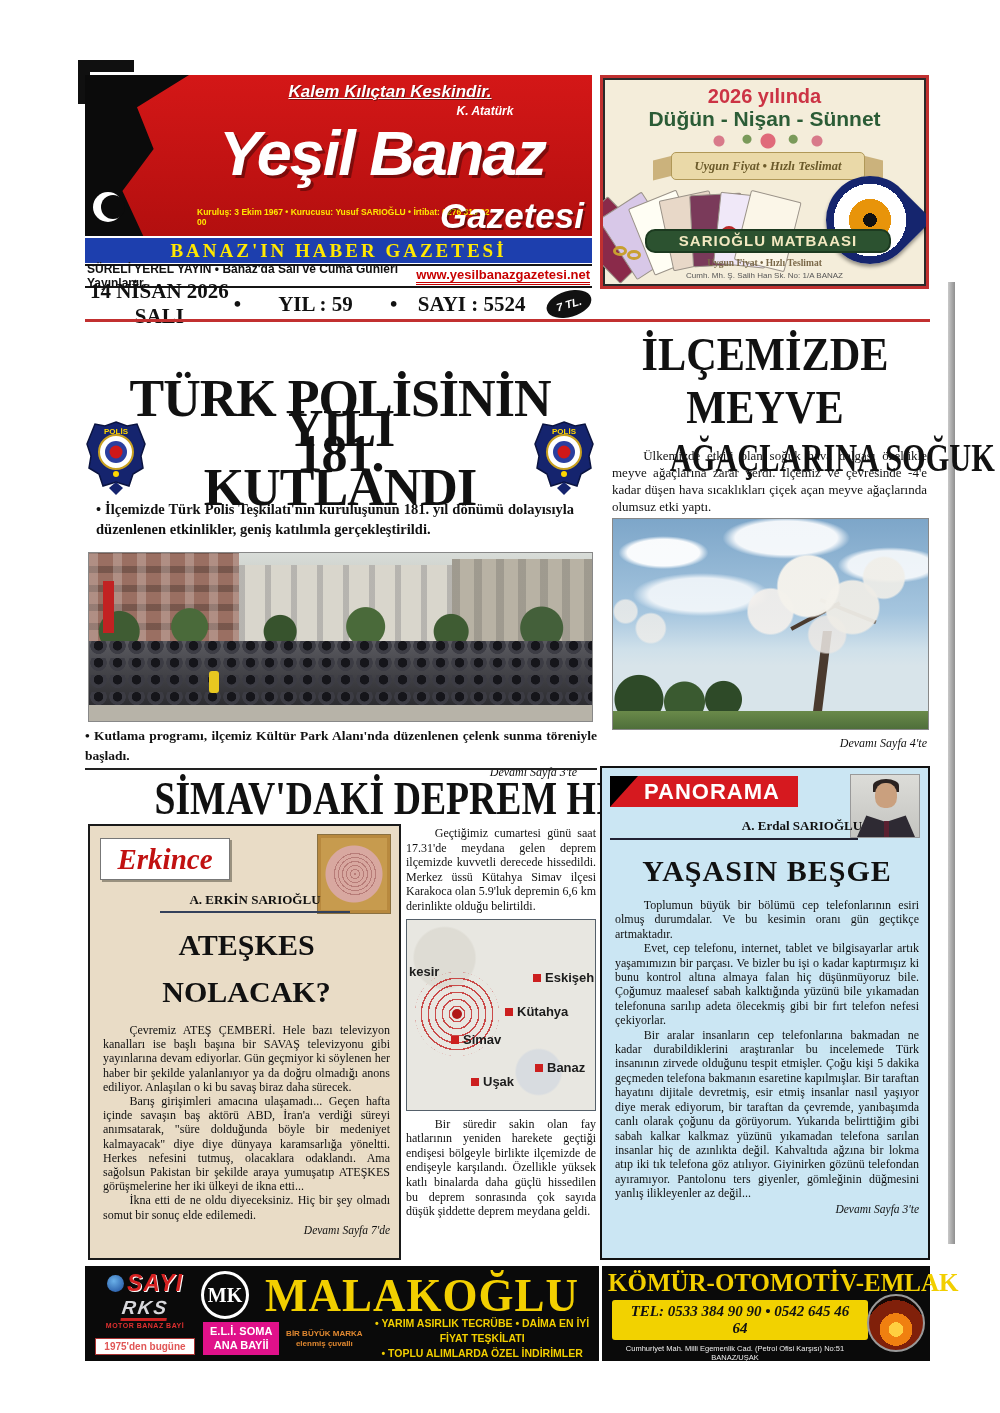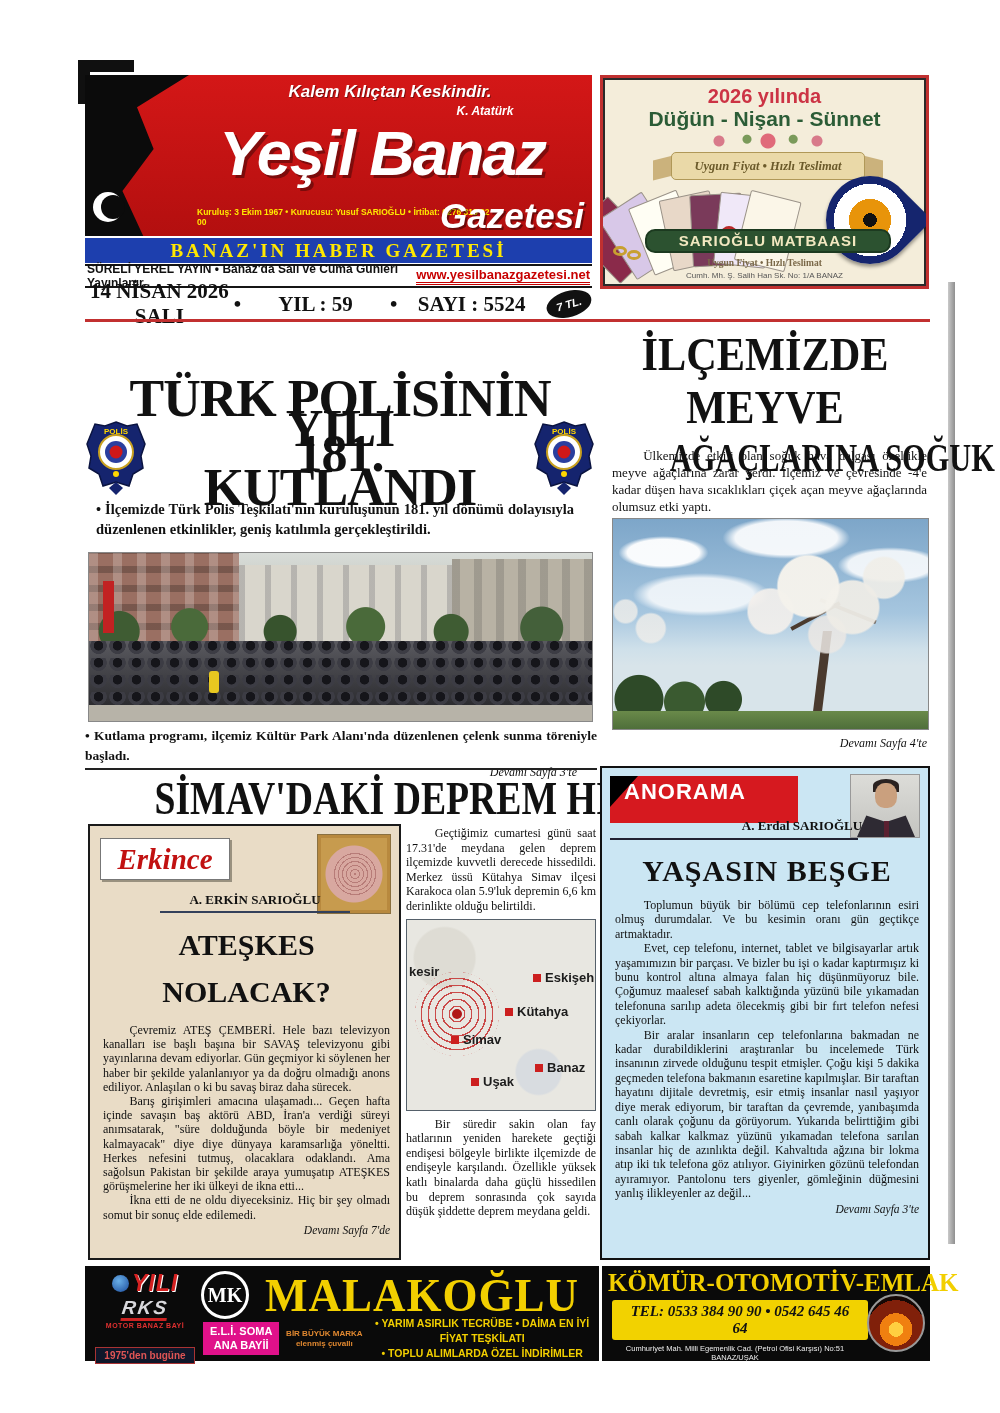--- a/index.html
+++ b/index.html
@@ -15,21 +15,21 @@
                  background:linear-gradient(to right,#c9c9c9,#8f8f8f); }
 
   
   .masthead { left:85px; top:75px; width:507px; height:161px;
               background:linear-gradient(#d41717,#b30f0f); overflow:hidden; }
   .silhouette { left:0; top:0; width:104px; height:100%; background:#0b0b0b;
                 clip-path:polygon(0 0,100% 0,50% 20%,66% 46%,36% 72%,56% 100%,0 100%); }
   .crescent-outer { left:8px; bottom:14px; width:30px; height:30px; border-radius:50%; background:#fff; }
   .crescent-inner { left:16px; bottom:17px; width:24px; height:24px; border-radius:50%; background:#0b0b0b; }
   .motto { left:110px; top:7px; width:390px; text-align:center; color:#fff;
-           font:bold italic 17px "Liberation Sans",sans-serif; text-shadow:1px 1px 0 rgba(0,0,0,.4); }
+           font:bold italic 17px "Liberation Sans",sans-serif; text-shadow:1px 1px 0 rgba(0,0,0,.4);text-decoration:underline; }
   .motto-author { left:300px; top:29px; width:200px; text-align:center; color:#fff;
                   font:bold italic 12px "Liberation Sans",sans-serif; }
   .mast-title { left:92px; top:42px; width:410px; text-align:center; color:#fff;
                 font:bold italic 63px "Liberation Sans",sans-serif; letter-spacing:-2px;
                 text-shadow:3px 3px 0 rgba(0,0,0,.35); white-space:nowrap; }
   .founding { left:112px; bottom:9px; width:300px; color:#ffe800;
               font:bold 8.5px "Liberation Sans",sans-serif; }
   .gazetesi { right:8px; bottom:0px; color:#fff; font:bold italic 35px "Liberation Sans",sans-serif;
               text-shadow:2px 2px 0 rgba(0,0,0,.4); }
 
@@ -196,23 +196,23 @@
   .epi::after { content:""; position:absolute; left:37px; top:37px; width:10px; height:10px;
                 border-radius:50%; background:#b01818; }
   .map-label { position:absolute; font:bold 13px "Liberation Sans",sans-serif; color:#1c1c1c;
                white-space:nowrap; }
   .map-label .sq { display:inline-block; width:8px; height:8px; background:#cc1f1f; margin-right:4px; }
   .mid-p2 { margin-top:6px; }
 
   
   .panorama { left:600px; top:766px; width:330px; height:494px; background:#cbe6f3;
               border:2px solid #111; overflow:hidden; }
-  .pan-bar { left:8px; top:8px; width:188px; height:47px; background:#d6191f; color:#fff;
+  .pan-bar { left:8px; top:8px; width:188px; height:31px; background:#d6191f; color:#fff;
              font:bold 22px "Liberation Sans",sans-serif; letter-spacing:1px; line-height:31px;
-             }
+             padding-left:34px; }
   .pan-bar::before { content:""; position:absolute; left:0; top:0; width:28px; height:31px;
              background:#000; clip-path:polygon(0 0,100% 0,0 100%); }
   .pan-photo { right:8px; top:6px; width:70px; height:64px; border:1px solid #999;
                background:linear-gradient(#dcdcd8,#c4c4c0); overflow:hidden; }
   .pan-hair { position:absolute; left:22px; top:4px; width:26px; height:13px; background:#2a2220;
               border-radius:50% 50% 0 0; }
   .pan-face { position:absolute; left:24px; top:8px; width:22px; height:25px; background:#caa07e;
               border-radius:46% 46% 42% 42%; }
   .pan-suit { position:absolute; left:6px; bottom:0; width:58px; height:24px; background:#2e2a33;
               clip-path:polygon(0 100%,16% 10%,50% 38%,84% 10%,100% 100%); }
@@ -231,22 +231,22 @@
              padding:4px 4px; }
   .kuba-col { width:112px; display:flex; flex-direction:column; align-items:center; gap:1px; }
   .kuba-row { display:flex; align-items:center; gap:3px; }
   .kuba-dot { width:17px; height:17px; border-radius:50%;
               background:radial-gradient(circle at 40% 35%, #6ab0e8, #1a4a9a); }
   .kuba-txt { color:#d42020; font:bold italic 23px "Liberation Sans",sans-serif;
               text-shadow:1px 1px 0 #fff; letter-spacing:1px; }
   .rks-txt { color:#d8d8dc; font:bold italic 19px "Liberation Sans",sans-serif; letter-spacing:2px;
              border-bottom:3px solid #c22; transform:skewX(-8deg); line-height:1; padding-bottom:1px; }
   .motor-txt { color:#e03030; font:bold 7px "Liberation Sans",sans-serif; letter-spacing:.5px; }
-  .since-box { background:#0f172a; border:1px solid #a33; color:#e05555;
-               font:bold 10px "Liberation Sans",sans-serif; padding:2px 8px; margin-top:17px; }
+  .since-box { background:#ffffff; border:1px solid #a33; color:#e05555;
+               font:bold 10px "Liberation Sans",sans-serif; padding:2px 8px; margin-top:8px; }
   .mal-main { flex:1; display:flex; flex-direction:column; }
   .mal-top { display:flex; align-items:center; height:50px; }
   .mk-circle { width:48px; height:48px; border:3px solid #fff; border-radius:50%; color:#fff;
                font:bold 20px "Liberation Serif",serif; display:flex; align-items:center;
                justify-content:center; flex-shrink:0; }
   .mal-name { flex:1; text-align:center; color:#f2cf00; font:bold 45px "Liberation Serif",serif;
               letter-spacing:1px; line-height:1; transform:scaleY(1.05); }
   .mal-bottom { display:flex; align-items:center; gap:5px; height:37px; padding-left:2px; }
   .eli-box { background:#e0118a; color:#fff; font:bold 11px "Liberation Sans",sans-serif;
              text-align:center; line-height:1.2; padding:3px 7px; }
@@ -453,21 +453,21 @@
       <p class="pan-p">Evet, cep telefonu, internet, tablet ve bilgisayarlar artık yaşamımızın bir parçası. Ve bizler bu işi o kadar kaptırmışız ki bunu kontrol altına almaya falan hiç düşünmüyoruz bile. Çoğumuz maalesef sabah kalktığında yüzünü bile yıkamadan telefonuna sarılıp adeta ölecekmiş gibi bir fırt telefon nefesi çekiyorlar.</p>
       <p class="pan-p">Bir aralar insanların cep telefonlarına bakmadan ne kadar durabildiklerini araştıranlar bu incelemede Türk insanının zirvede olduğunu tespit etmişler. Çoğu kişi 5 dakika geçmeden telefona bakmanın esaretine kapılmışlar. Bir taraftan hayatını dijitale devretmiş, esir etmiş insanlar nasıl yaşıyor diye merak ediyorum, bir taraftan da çevremde, yanıbaşımda canlı olarak çoğunu da görüyorum. Yukarıda belirttiğim gibi sabah kalkar kalkmaz yüzünü yıkamadan telefona sarılan insanlar hiç de azınlıkta değil. Kahvaltıda ağzına bir lokma atıp iki tık telefona göz atılıyor. Giyinirken gözünü telefondan ayıramıyor. Pantolonu ters giyenler, gömleğinin düğmesini yanlış ilikleyenler az değil...</p>
       <div class="pan-cont">Devamı Sayfa 3'te</div>
     </div>
   </div>
 
   <div class="abs ad-left">
     <div class="kuba-col">
       <div class="kuba-row">
         <span class="kuba-dot"></span>
-        <span class="kuba-txt">YILI</span>
+        <span class="kuba-txt">SAYI</span>
       </div>
       <span class="rks-txt">RKS</span>
       <span class="motor-txt">MOTOR BANAZ BAYİ</span>
       <span class="since-box">1975'den bugüne</span>
     </div>
     <div class="mal-main">
       <div class="mal-top">
         <div class="mk-circle">MK</div>
         <div class="mal-name">MALAKOĞLU</div>
       </div>

